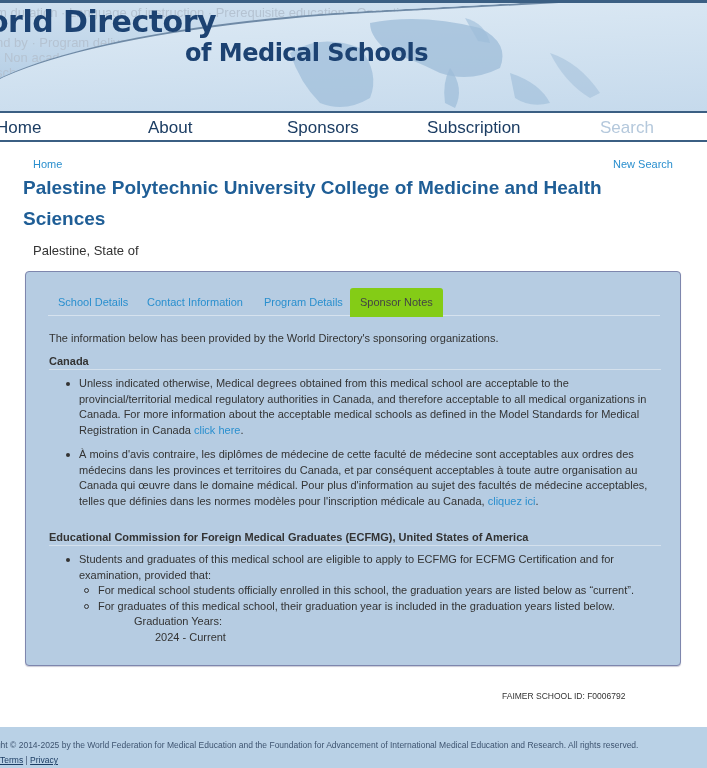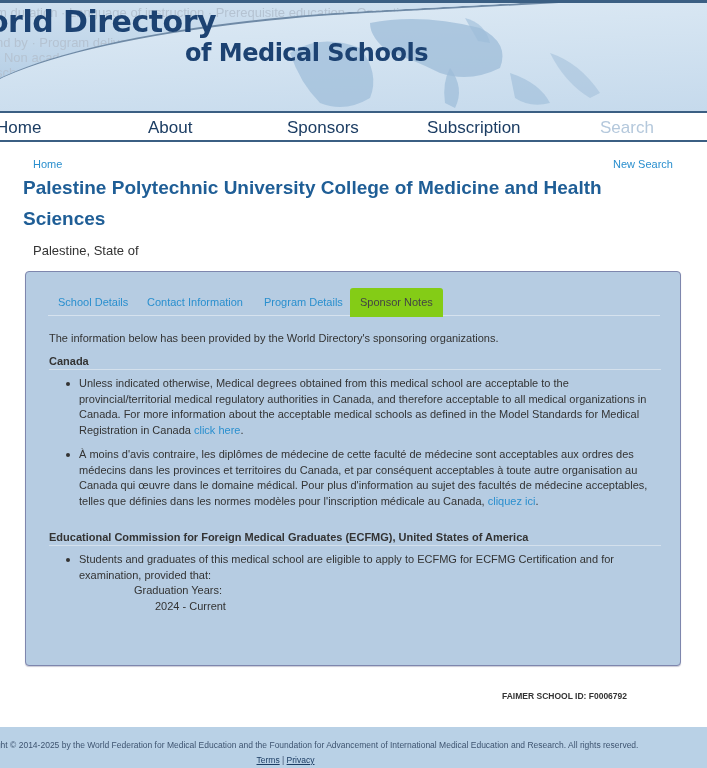--- a/index.html
+++ b/index.html
@@ -87,32 +87,32 @@
   .sub { list-style: none; margin-top: 0; }
   .sub li { padding-left: 19px; margin-bottom: 0; line-height: 15.5px; }
   .sub li::before {
     content: ""; position: absolute; left: 5px; top: 5px; width: 3px; height: 3px;
     border: 1px solid #333; border-radius: 50%; background: transparent;
   }
   .grad-label { padding-left: 69px; line-height: 15.5px; }
   .grad-value { padding-left: 90px; line-height: 15.5px; }
   a.link { color: #2a8fce; text-decoration: none; }
 
-  .faimer { position: absolute; left: 502px; top: 691px; font-size: 8.5px; font-weight: bold; color: #333; }
+  .faimer { position: absolute; left: 502px; top: 691px; font-size: 8.5px; font-weight: normal; color: #333; }
 
   
   .footer {
     position: absolute; left: 0; top: 727px; width: 707px; height: 41px;
     background: #b9d1e6;
   }
   .footer .copy {
     position: absolute; left: -6px; top: 13px; width: 740px; white-space: nowrap;
     font-size: 8.5px; color: #3e5470;
   }
-  .footer .links { position: absolute; left: 0; top: 28px; width: 571px; text-align: center; font-size: 8.5px; color: #3e5470; }
+  .footer .links { position: absolute; left: 0; top: 28px; width: 571px; font-size: 8.5px; color: #3e5470; }
   .footer .links a { color: #1c3d63; text-decoration: underline; }
 </style>
 </head>
 <body>
 
 <div class="banner">
   <div class="bg-words">
     <div>m duration · Language of instruction · Prerequisite education · Operational Status · Clinical facilities</div>
     <div style="opacity:0">e · ..........ed · Year instruction started · Genders admitted · ...</div>
     <div style="padding-left:0">nd by · Program delivery in other countries ...</div>
@@ -160,20 +160,24 @@
     <div class="sec-head" style="top:28px">Canada</div>
     <ul class="bullets" style="top:49px">
       <li><span>Unless indicated otherwise, Medical degrees obtained from this medical school are acceptable to the provincial/territorial medical regulatory authorities in Canada, and therefore acceptable to all medical organizations in Canada. For more information about the acceptable medical schools as defined in the Model Standards for Medical Registration in Canada </span><a href="#" class="link">click here</a><span>.</span></li>
       <li><span>À moins d'avis contraire, les diplômes de médecine de cette faculté de médecine sont acceptables aux ordres des médecins dans les provinces et territoires du Canada, et par conséquent acceptables à toute autre organisation au Canada qui œuvre dans le domaine médical. Pour plus d'information au sujet des facultés de médecine acceptables, telles que définies dans les normes modèles pour l'inscription médicale au Canada, </span><a href="#" class="link">cliquez ici</a><span>.</span></li>
     </ul>
 
     <div class="sec-head" style="top:204px">Educational Commission for Foreign Medical Graduates (ECFMG), United States of America</div>
     <ul class="bullets" style="top:225px">
       <li>
         <span>Students and graduates of this medical school are eligible to apply to ECFMG for ECFMG Certification and for examination, provided that:</span>
+        <ul class="sub">
+          <li>For medical school students officially enrolled in this school, the graduation years are listed below as “current”.</li>
+          <li>For graduates of this medical school, their graduation year is included in the graduation years listed below.</li>
+        </ul>
         <div class="grad-label" style="margin-left:-14px">Graduation Years:</div>
         <div class="grad-value" style="margin-left:-14px">2024 - Current</div>
       </li>
     </ul>
   </div>
 </div>
 
 <div class="faimer">FAIMER SCHOOL ID: F0006792</div>
 
 <div class="footer">

